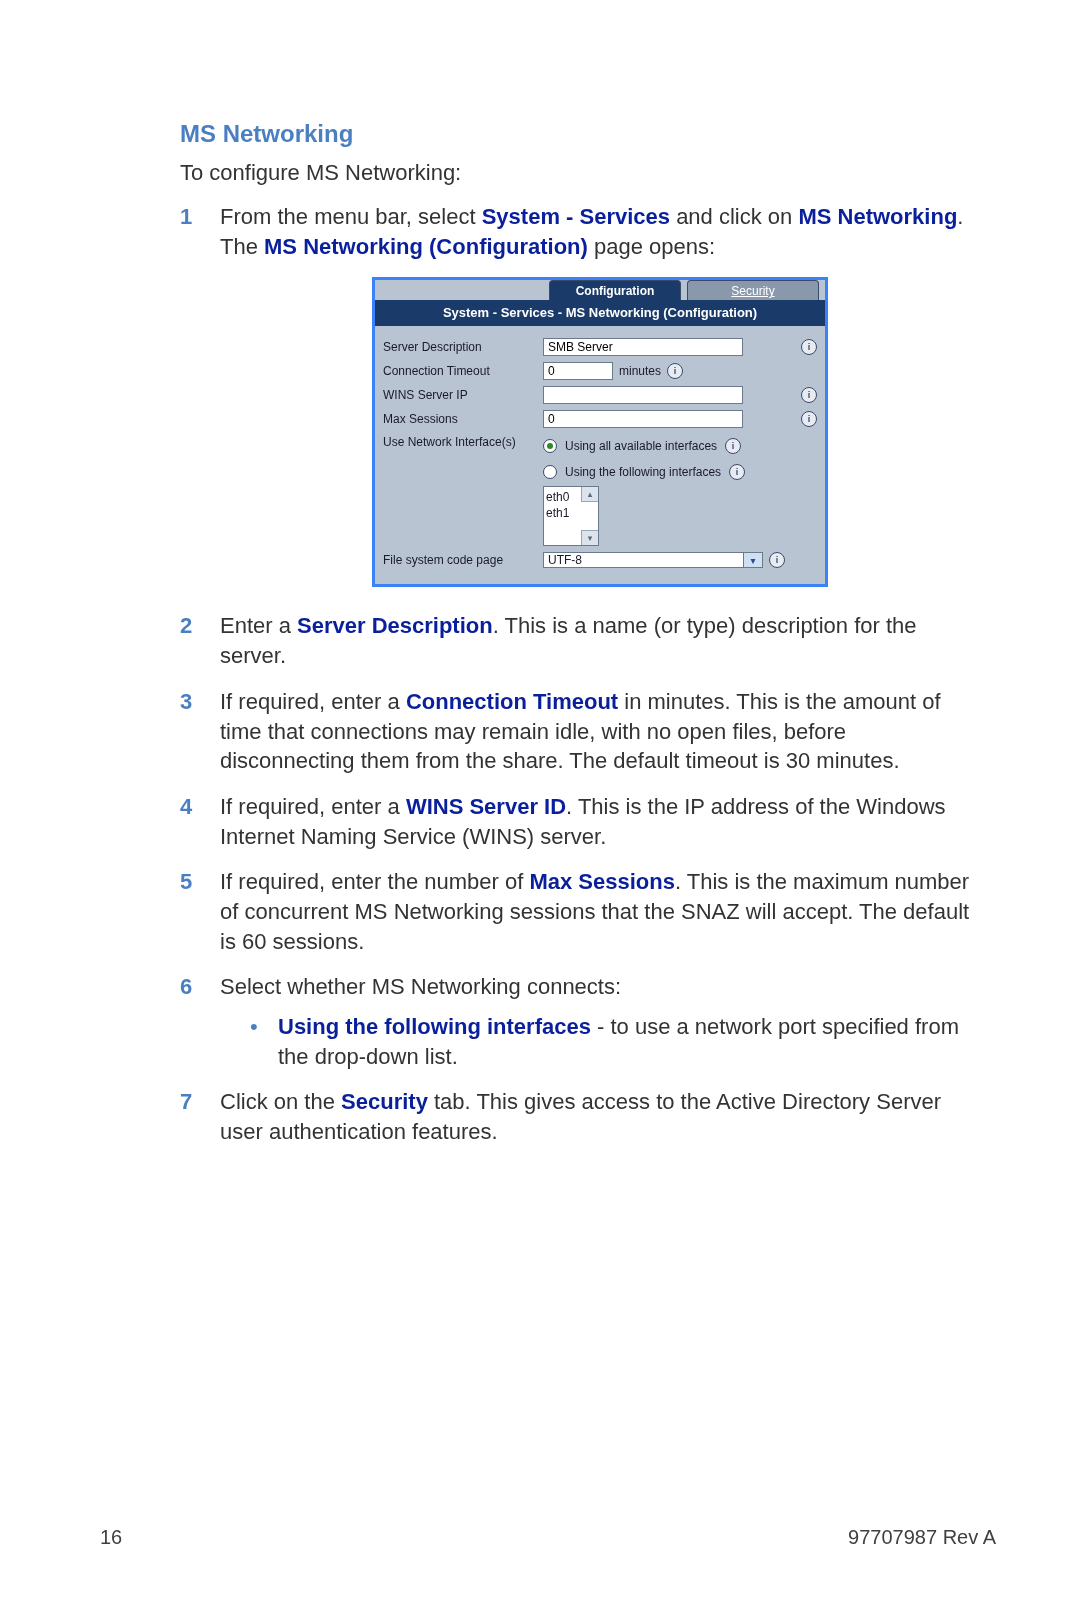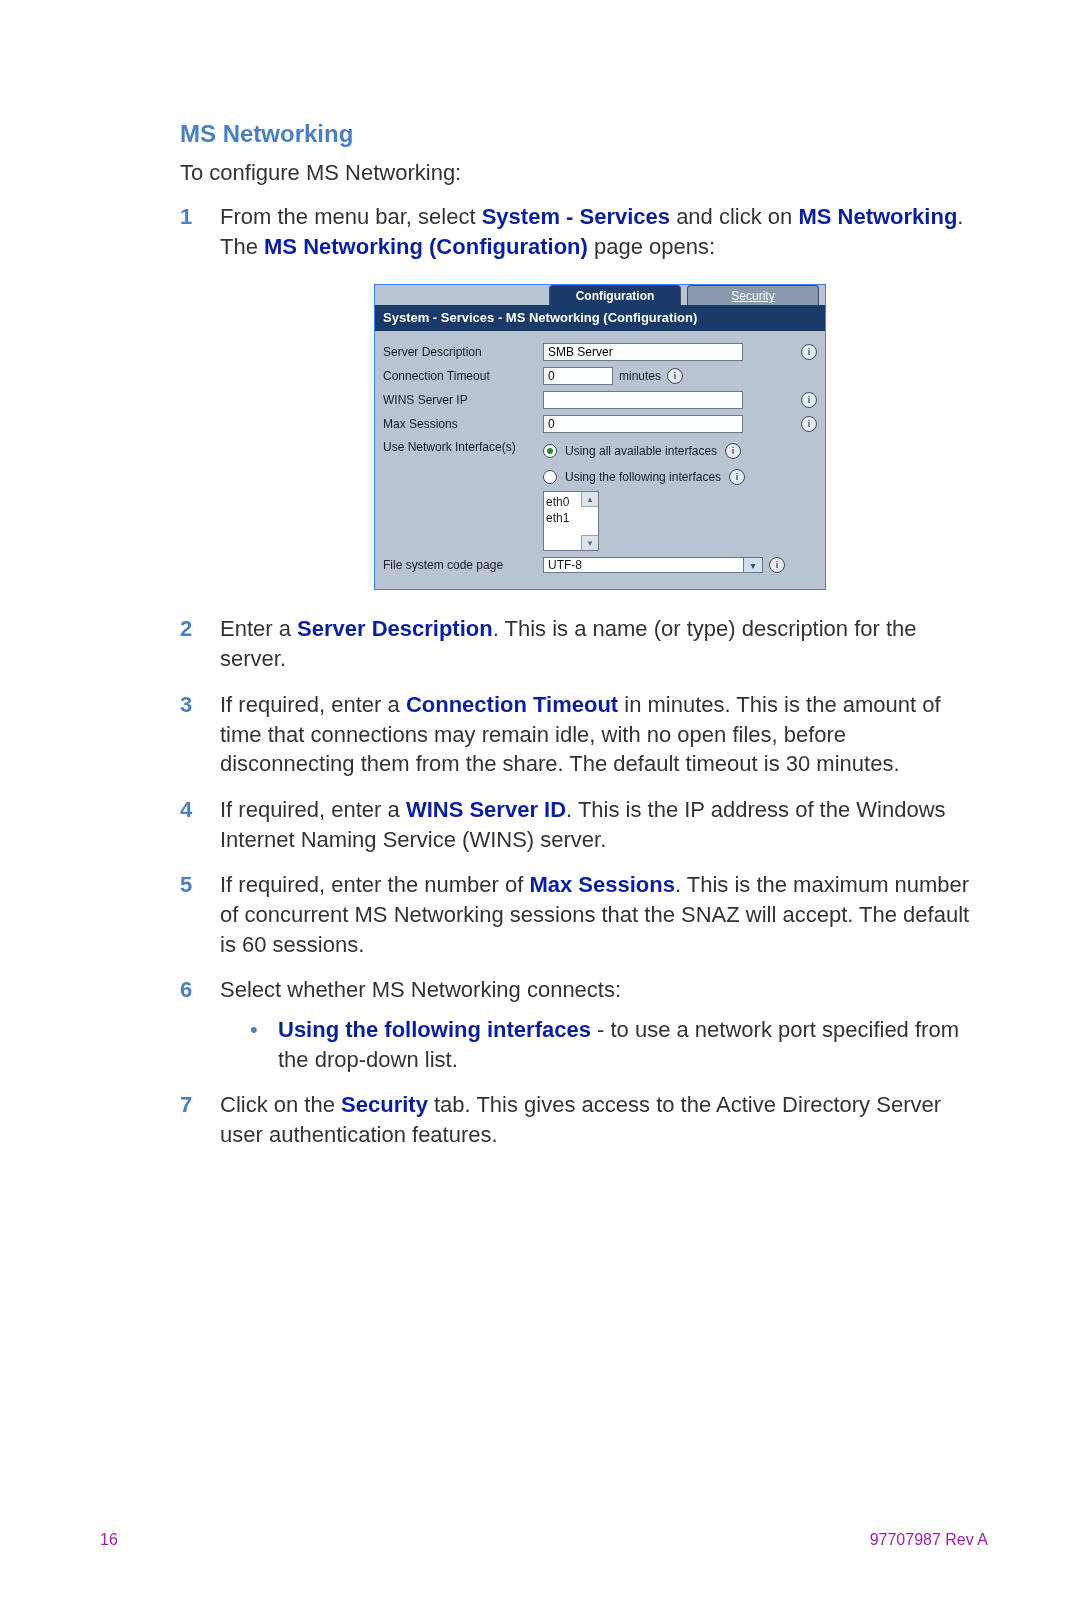--- a/index.html
+++ b/index.html
@@ -73,22 +73,22 @@
     position: absolute;
     left: 0;
     top: 0;
     color: #4a7fc2;
     font-size: 22px;
   }
 
   
   .screenshot {
     width: 450px;
-    margin: 23px auto 24px auto;
-    border: 1px solid #3b82f6;
+    margin: 16px auto 24px auto;
+    border: 3px solid #3b82f6;
     background: #b8c4d2;
     font-family: Arial, sans-serif;
     font-size: 12px;
     color: #1a1a2a;
   }
   .tabs {
     display: flex;
     height: 20px;
     background: #b8c4d2;
   }
@@ -113,20 +113,21 @@
     background: #8a98ac;
     color: #fff;
     text-decoration: underline;
   }
   .panel-title {
     background: #1a3a6a;
     color: #fff;
     font-weight: 700;
     padding: 4px 8px;
     font-size: 13px;
+    text-align: center;
   }
   .form-area {
     padding: 6px 8px 10px 8px;
   }
   .form-row {
     display: flex;
     align-items: center;
     margin: 6px 0;
   }
   .form-row .lbl {
@@ -213,25 +214,25 @@
     width: 18px; height: 100%; background: #cfe0f5;
     border-left: 1px solid #6a7a8a;
     display: flex; align-items: center; justify-content: center;
     color: #2a4a8a; font-size: 10px;
   }
 
   .footer {
     position: absolute;
     bottom: 70px;
     left: 100px;
-    right: 92px;
+    right: 84px;
     display: flex;
     justify-content: space-between;
-    color: #a21caf;
-    font-size: 16px;
+    color: #404040;
+    font-size: 20px;
   }
 </style>
 </head>
 <body>
 
 <div class="page">
 
   <div class="section-title">MS Networking</div>
   <div class="intro">To configure MS Networking:</div>
 

